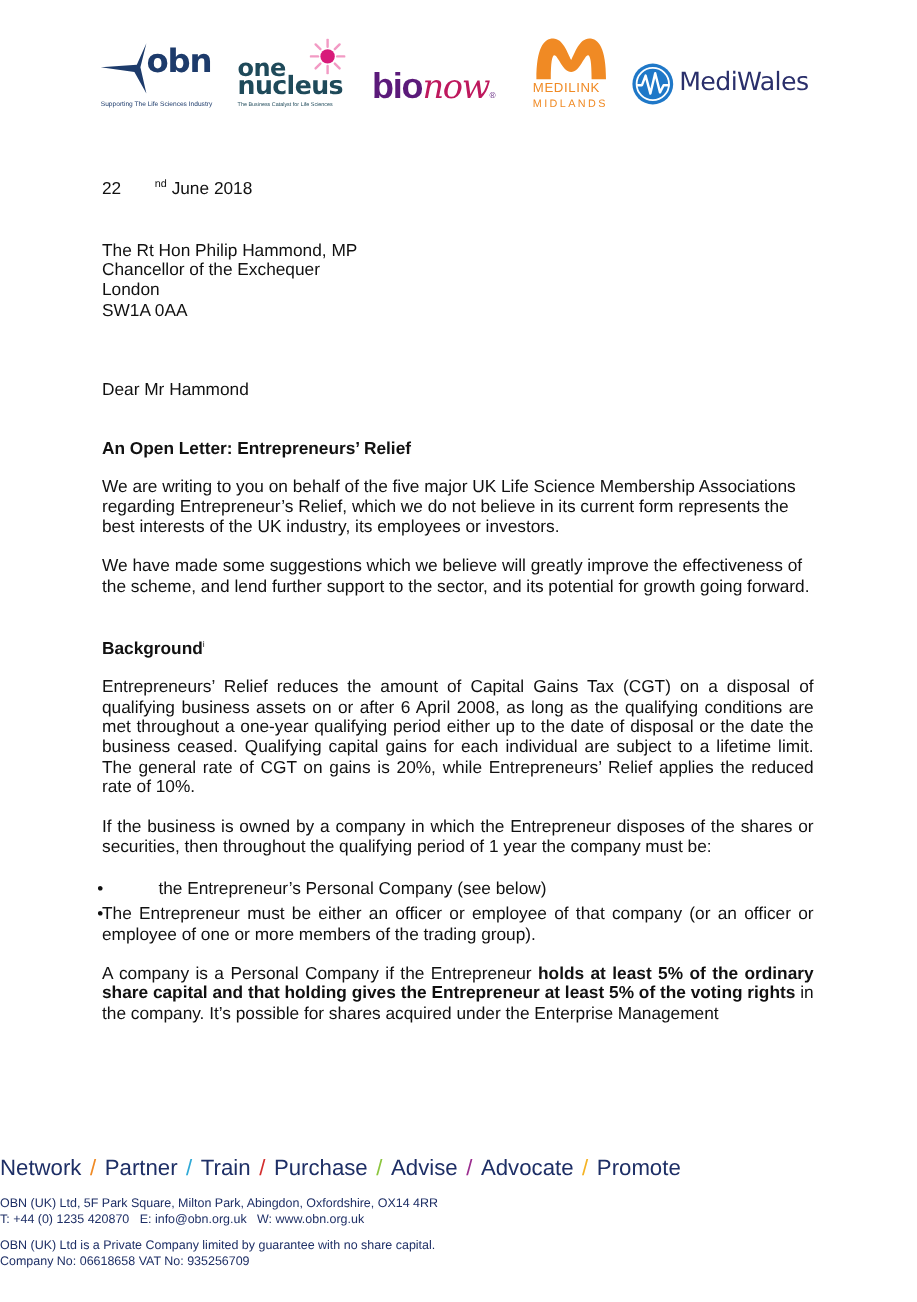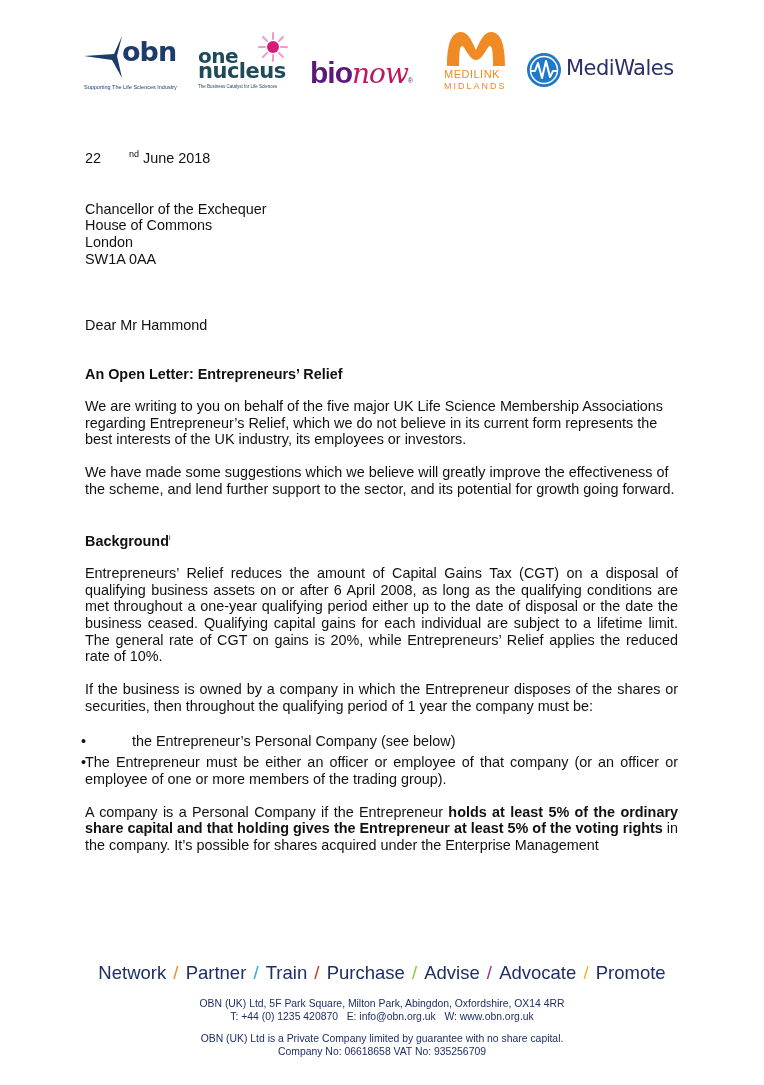--- a/index.html
+++ b/index.html
@@ -55,21 +55,21 @@
   .para3 { margin-top: 15px; }
   .para4 { margin-top: 16px; }
   .bullets { list-style: none; margin: 18px 0 0 0; padding: 0; }
   .bullets li { position: relative; padding-left: 47px; margin-bottom: 5px; }
   .bullets .dot { position: absolute; left: -4px; top: 0; }
   .para5 { }
   .para6 { margin-top: 16px; }
   .bold { font-weight: bold; }
 
   
-  .footer { position: absolute; left: 0; width: 764px; text-align: center; color: #1e2f66; }
+  .footer { position: absolute; left: 0; width: 764px; text-align: left; color: #1e2f66; }
   .slogan { top: 962px; font-size: 18.5px; }
   .slogan .sep { margin: 0 2px; }
   .addr-foot { top: 998px; font-size: 10.4px; line-height: 12.5px; }
   .legal { top: 1033px; font-size: 10.4px; line-height: 12.5px; }
 </style>
 </head>
 <body>
 
 <div class="logos">
 
@@ -120,22 +120,22 @@
     </svg>
     <span class="word">MediWales</span>
   </div>
 </div>
 
 <div class="letter">
 
   <div class="date"><span>22</span><sup>nd</sup><span> June 2018</span></div>
 
   <div class="addr">
+    <div>The Rt Hon Philip Hammond, MP</div>
     <div>Chancellor of the Exchequer</div>
-    <div>House of Commons</div>
     <div>London</div>
     <div>SW1A 0AA</div>
   </div>
 
   <div class="salutation">Dear Mr Hammond</div>
 
   <div class="subject">An Open Letter: Entrepreneurs’ Relief</div>
 
   <p class="para1">We are writing to you on behalf of the five major UK Life Science Membership Associations regarding Entrepreneur’s Relief, which we do not believe in its current form represents the best interests of the UK industry, its employees or investors.</p>
   <p class="para2">We have made some suggestions which we believe will greatly improve the effectiveness of the scheme, and lend further support to the sector, and its potential for growth going forward.</p>

